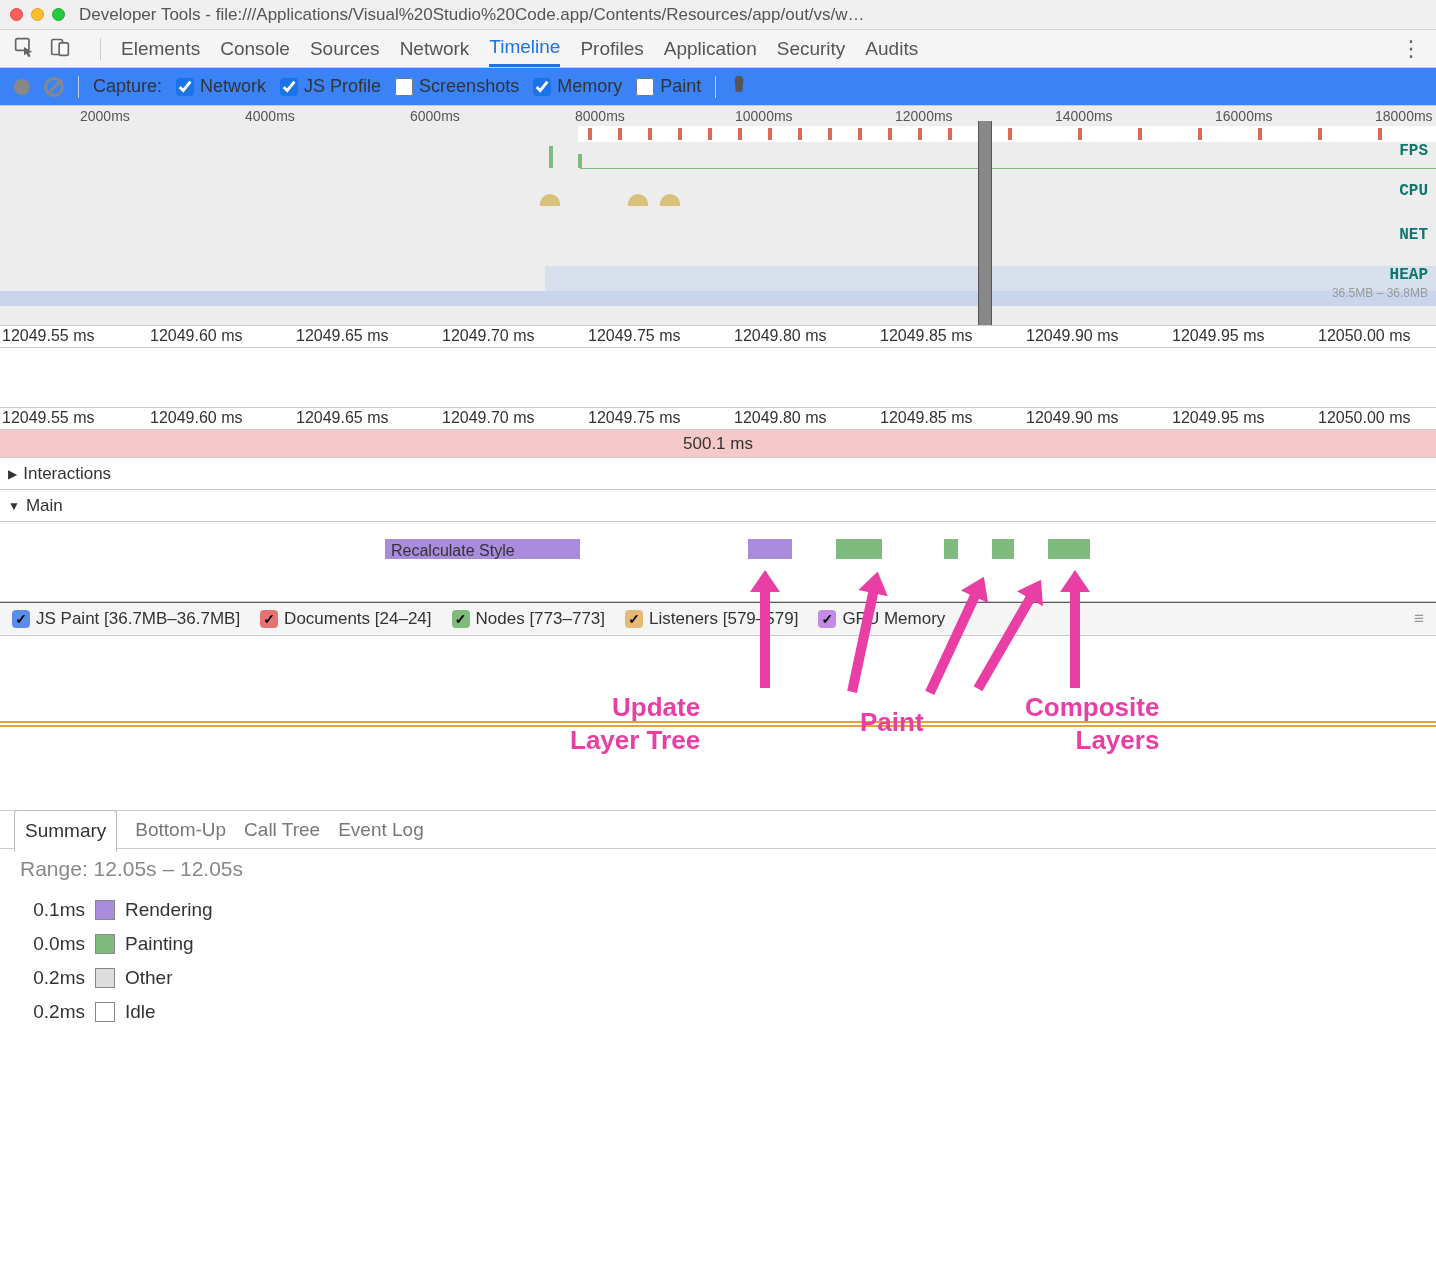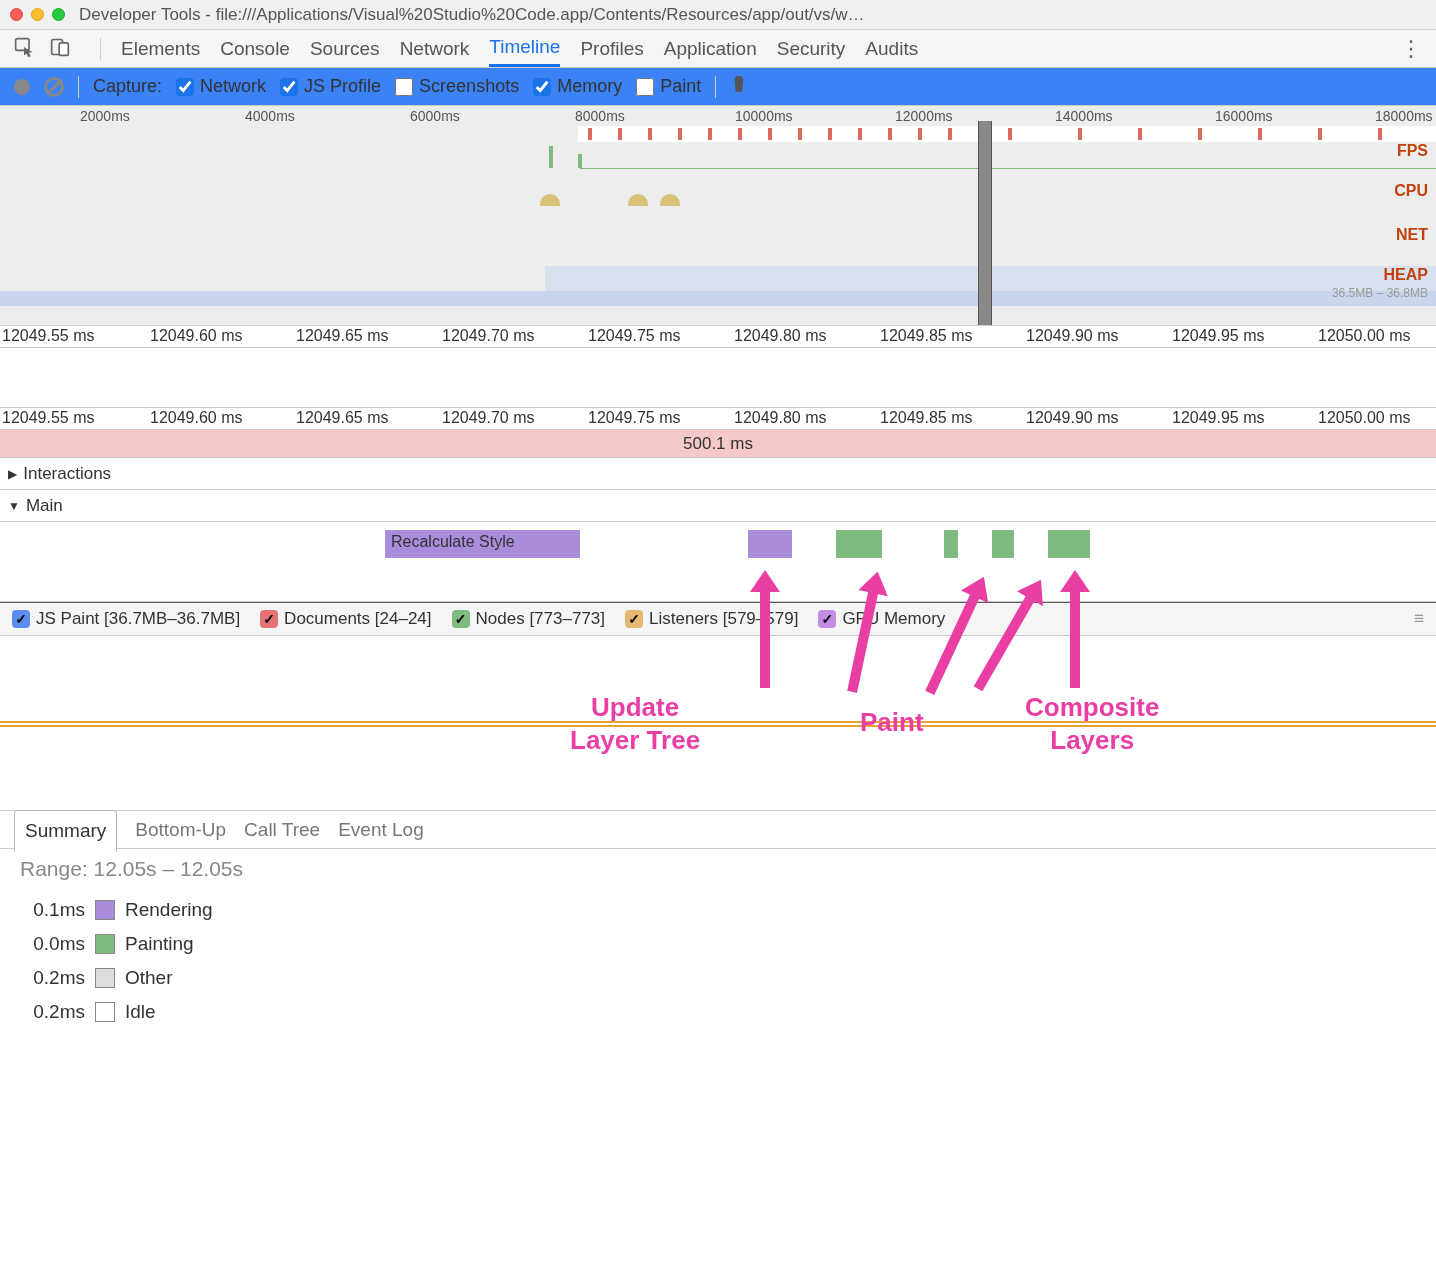--- a/index.html
+++ b/index.html
@@ -33,21 +33,21 @@
 .chk { display: flex; align-items: center; gap: 6px; }
 .chk input { width: 18px; height: 18px; accent-color: #1a73e8; }
 .trash svg { width: 18px; height: 20px; fill: #555; }
 
 
 .overview { position: relative; height: 220px; border-bottom: 1px solid #ccc; background: #ededed; }
 .overview-tick { position: absolute; top: 2px; font-size: 14px; color: #555; }
 .overview-band { position: absolute; left: 578px; right: 0; top: 20px; height: 16px; background: #fff; }
 .overview-band .marker { position: absolute; top: 2px; width: 4px; height: 12px; background: #da6b5a; }
 .overview-line { position: absolute; left: 580px; right: 0; height: 1px; background: #7fba7f; }
-.side-label { position: absolute; right: 8px; font-size: 16px; color: #c2410c; font-weight: bold; }
+.side-label { position: absolute; right: 8px; font-size: 16px; color: #0f766e; font-weight: bold; font-family: Liberation Mono, monospace; }
 .side-label.fps { top: 36px; }
 .side-label.cpu { top: 76px; }
 .side-label.net { top: 120px; margin-left: 12px; }
 .side-label.heap { top: 160px; }
 .heap-range { position: absolute; right: 8px; top: 180px; font-size: 12px; color: #999; }
 .cpu-bump { position: absolute; top: 88px; width: 20px; height: 12px; background: #d9c179; border-radius: 10px 10px 0 0; }
 .heap-area { position: absolute; left: 0; top: 160px; right: 0; height: 40px; background: #c9d5ec; opacity: 0.6; }
 .heap-area2 { position: absolute; left: 0; top: 185px; right: 0; height: 15px; background: #c9d5ec; }
 .ov-cursor { position: absolute; top: 15px; bottom: 0; width: 14px; background: #888; left: 978px; border-left: 1px solid #555; border-right: 1px solid #555; }
 .fps-bar { position: absolute; top: 40px; left: 549px; width: 4px; height: 22px; background: #7fba7f; }
@@ -56,42 +56,42 @@
 
 .detail-ruler { height: 22px; border-bottom: 1px solid #ccc; display: flex; font-size: 16px; color: #333; position: relative; background: #fff; }
 .detail-ruler .tick { position: absolute; top: 1px; white-space: nowrap; }
 .spacer-row { height: 60px; border-bottom: 1px solid #ccc; background: #fff; }
 .pink-bar { height: 28px; background: #f5c9c7; text-align: center; font-size: 17px; color: #333; line-height: 28px; border-bottom: 1px solid #ccc; }
 .section-row { height: 32px; display: flex; align-items: center; padding: 0 8px; font-size: 17px; color: #333; border-bottom: 1px solid #ccc; }
 .section-row .tri { margin-right: 6px; font-size: 12px; }
 
 
 .flame { position: relative; height: 80px; border-bottom: 1px solid #ccc; }
-.flame-block { position: absolute; top: 8px; height: 28px; font-size: 16px; color: #333; line-height: 24px; padding: 0 6px; overflow: hidden; white-space: nowrap; }
+.flame-block { position: absolute; top: 17px; height: 20px; font-size: 16px; color: #333; line-height: 24px; padding: 0 6px; overflow: hidden; white-space: nowrap; }
 .blk-purple { background: #a98cdc; }
 .blk-purple2 { background: #a98cdc; }
 .blk-green { background: #7fba7f; }
 
 
 .mem-row { height: 34px; display: flex; align-items: center; padding: 0 12px; gap: 20px; border-top: 1px solid #5a5a5a; border-bottom: 1px solid #ccc; background: #f5f5f5; font-size: 17px; }
 .mem-chk { display: flex; align-items: center; gap: 6px; }
 .mem-chk .box { width: 18px; height: 18px; border-radius: 4px; display: flex; align-items: center; justify-content: center; color: #000; font-size: 14px; font-weight: bold; }
 .mem-chk .box.blue { background: #5b8def; }
 .mem-chk .box.red { background: #e57373; }
 .mem-chk .box.green { background: #7fba7f; }
 .mem-chk .box.orange { background: #e5b873; }
 .mem-chk .box.purple { background: #c48be5; }
 .mem-menu { margin-left: auto; color: #999; }
 
 
 .graph-area { position: relative; height: 175px; border-bottom: 1px solid #ccc; }
 .graph-area .hline { position: absolute; left: 0; right: 0; height: 2px; background: #e5a23a; }
 .arrow { position: absolute; width: 10px; background: #e93fa5; }
 .arrow::before { content: ""; position: absolute; top: -18px; left: -10px; border-left: 15px solid transparent; border-right: 15px solid transparent; border-bottom: 22px solid #e93fa5; }
-.annot { position: absolute; color: #e93fa5; font-size: 26px; font-weight: bold; text-align: center; line-height: 1.25; }
+.annot { position: absolute; color: #e93fa5; font-size: 26px; font-weight: bold; text-align: right; line-height: 1.25; }
 
 
 .sum-tabs { height: 38px; display: flex; align-items: center; gap: 18px; padding: 0 14px; font-size: 19px; color: #777; border-bottom: 1px solid #ccc; }
 .sum-tabs .stab { cursor: pointer; }
 .sum-tabs .stab.active { color: #333; background: #fff; border: 1px solid #bbb; border-bottom: 1px solid #fff; padding: 9px 10px; border-radius: 4px 4px 0 0; position: relative; top: 1px; }
 
 
 .sum-body { padding: 8px 20px; font-size: 18px; color: #555; }
 .sum-range { font-size: 21px; color: #888; margin-bottom: 10px; }
 .sum-flex { display: flex; gap: 40px; align-items: flex-start; }

